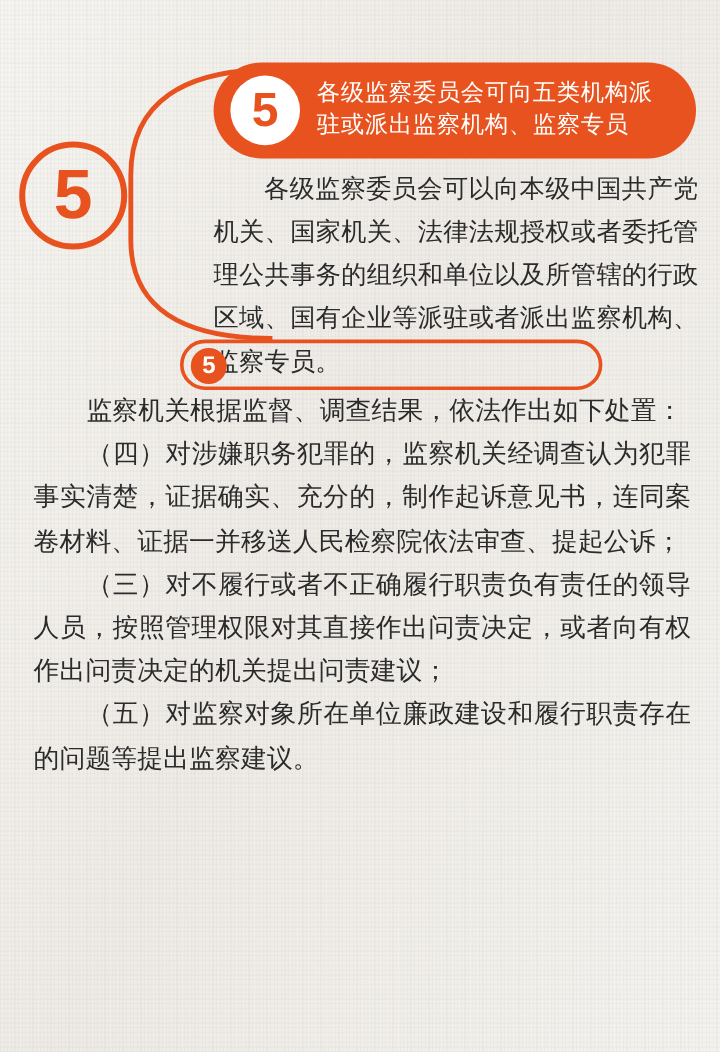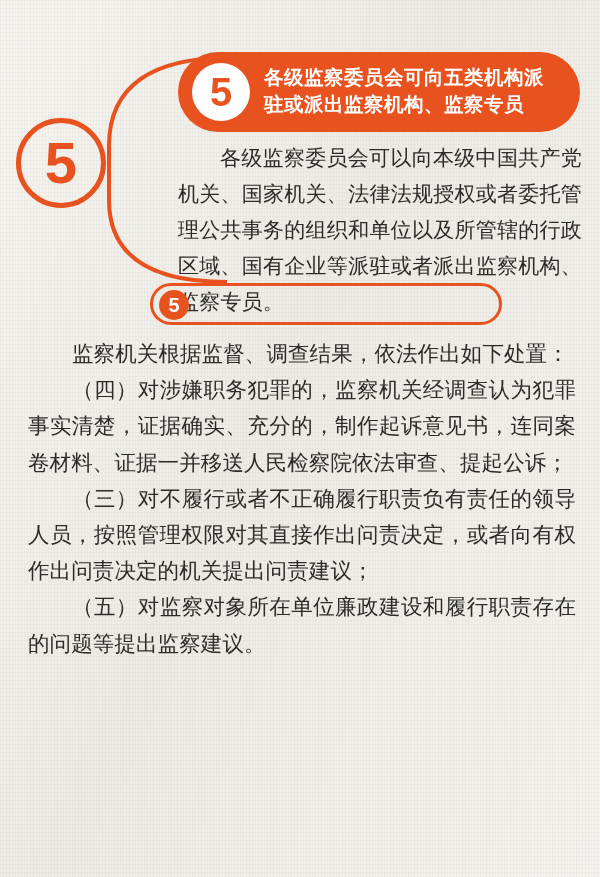--- a/index.html
+++ b/index.html
@@ -89,21 +89,21 @@
     background: #ffffff;
     color: #e8521f;
     font-size: 40px;
     font-weight: bold;
     line-height: 58px;
     text-align: center;
   }
   .pill-title {
     color: #ffffff;
     font-size: 19.5px;
-    font-weight: bold;
+    font-weight: normal;
     line-height: 27px;
     letter-spacing: 0.5px;
   }
 
   .body-para {
     position: absolute;
     color: #2b2b2b;
     font-size: 21px;
     line-height: 36px;
     text-align: justify;
@@ -149,21 +149,21 @@
     color: #e8521f;
     font-size: 24px;
     font-weight: bold;
     line-height: 30px;
     letter-spacing: 1px;
   }
 
   .measures {
     position: absolute;
     left: 28px;
-    top: 336px;
+    top: 324px;
     width: 548px;
   }
   .measures p {
     margin: 0;
     color: #2b2b2b;
     font-size: 21.5px;
     line-height: 36.2px;
     text-align: justify;
     text-indent: 44px;
     letter-spacing: 0.1px;

